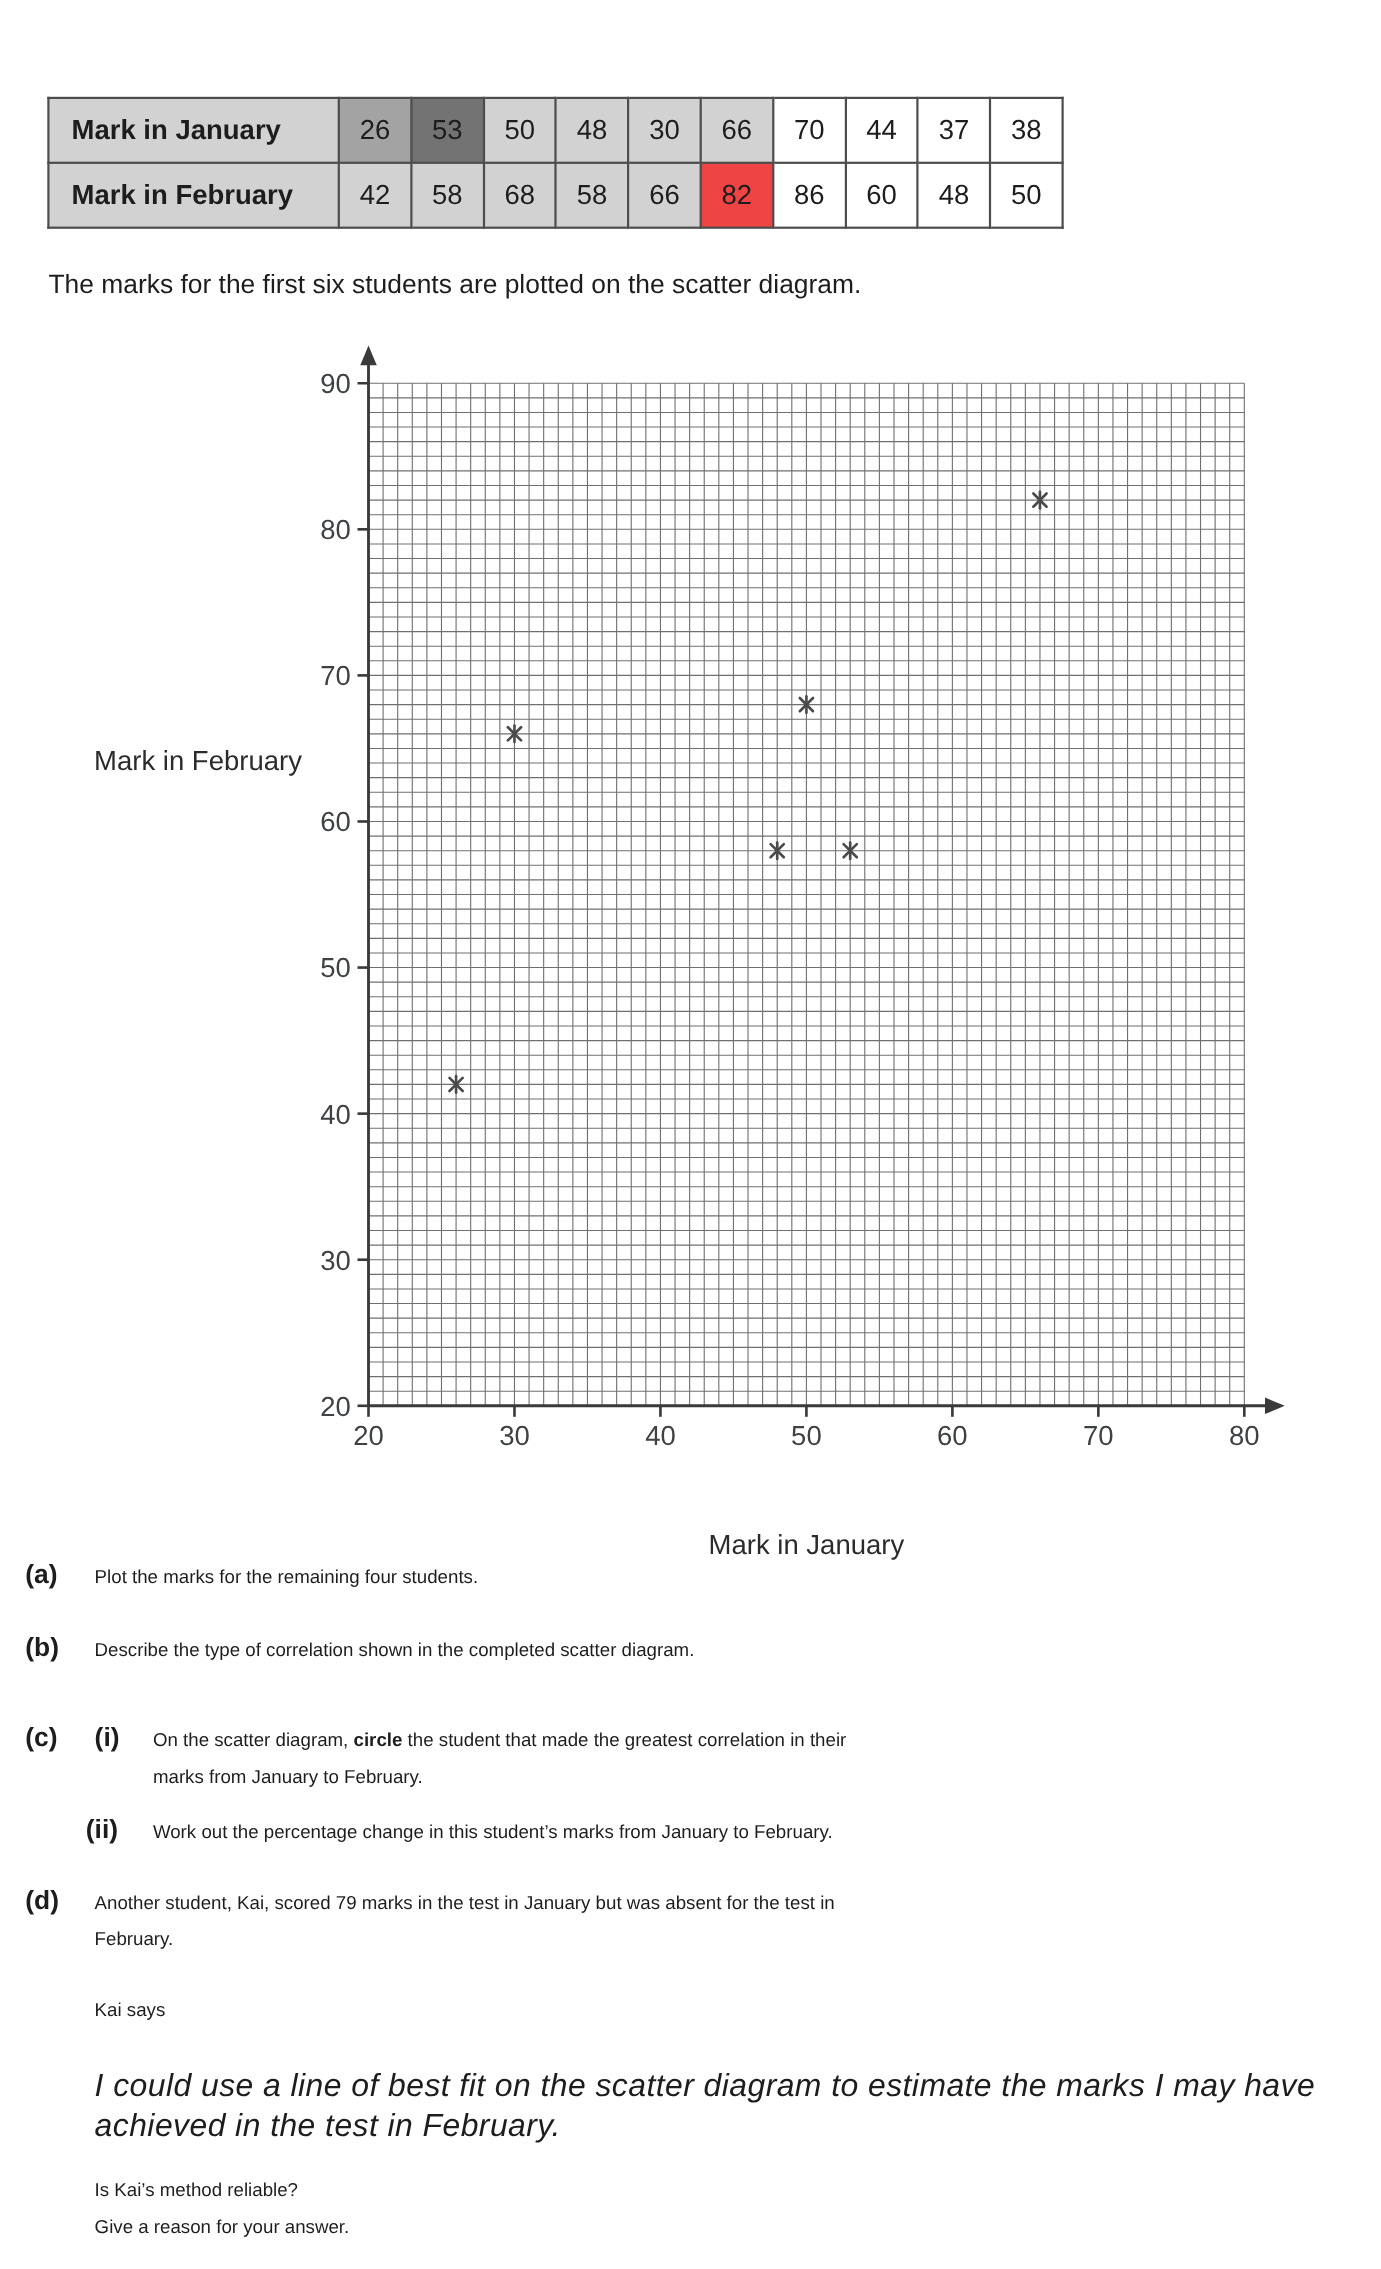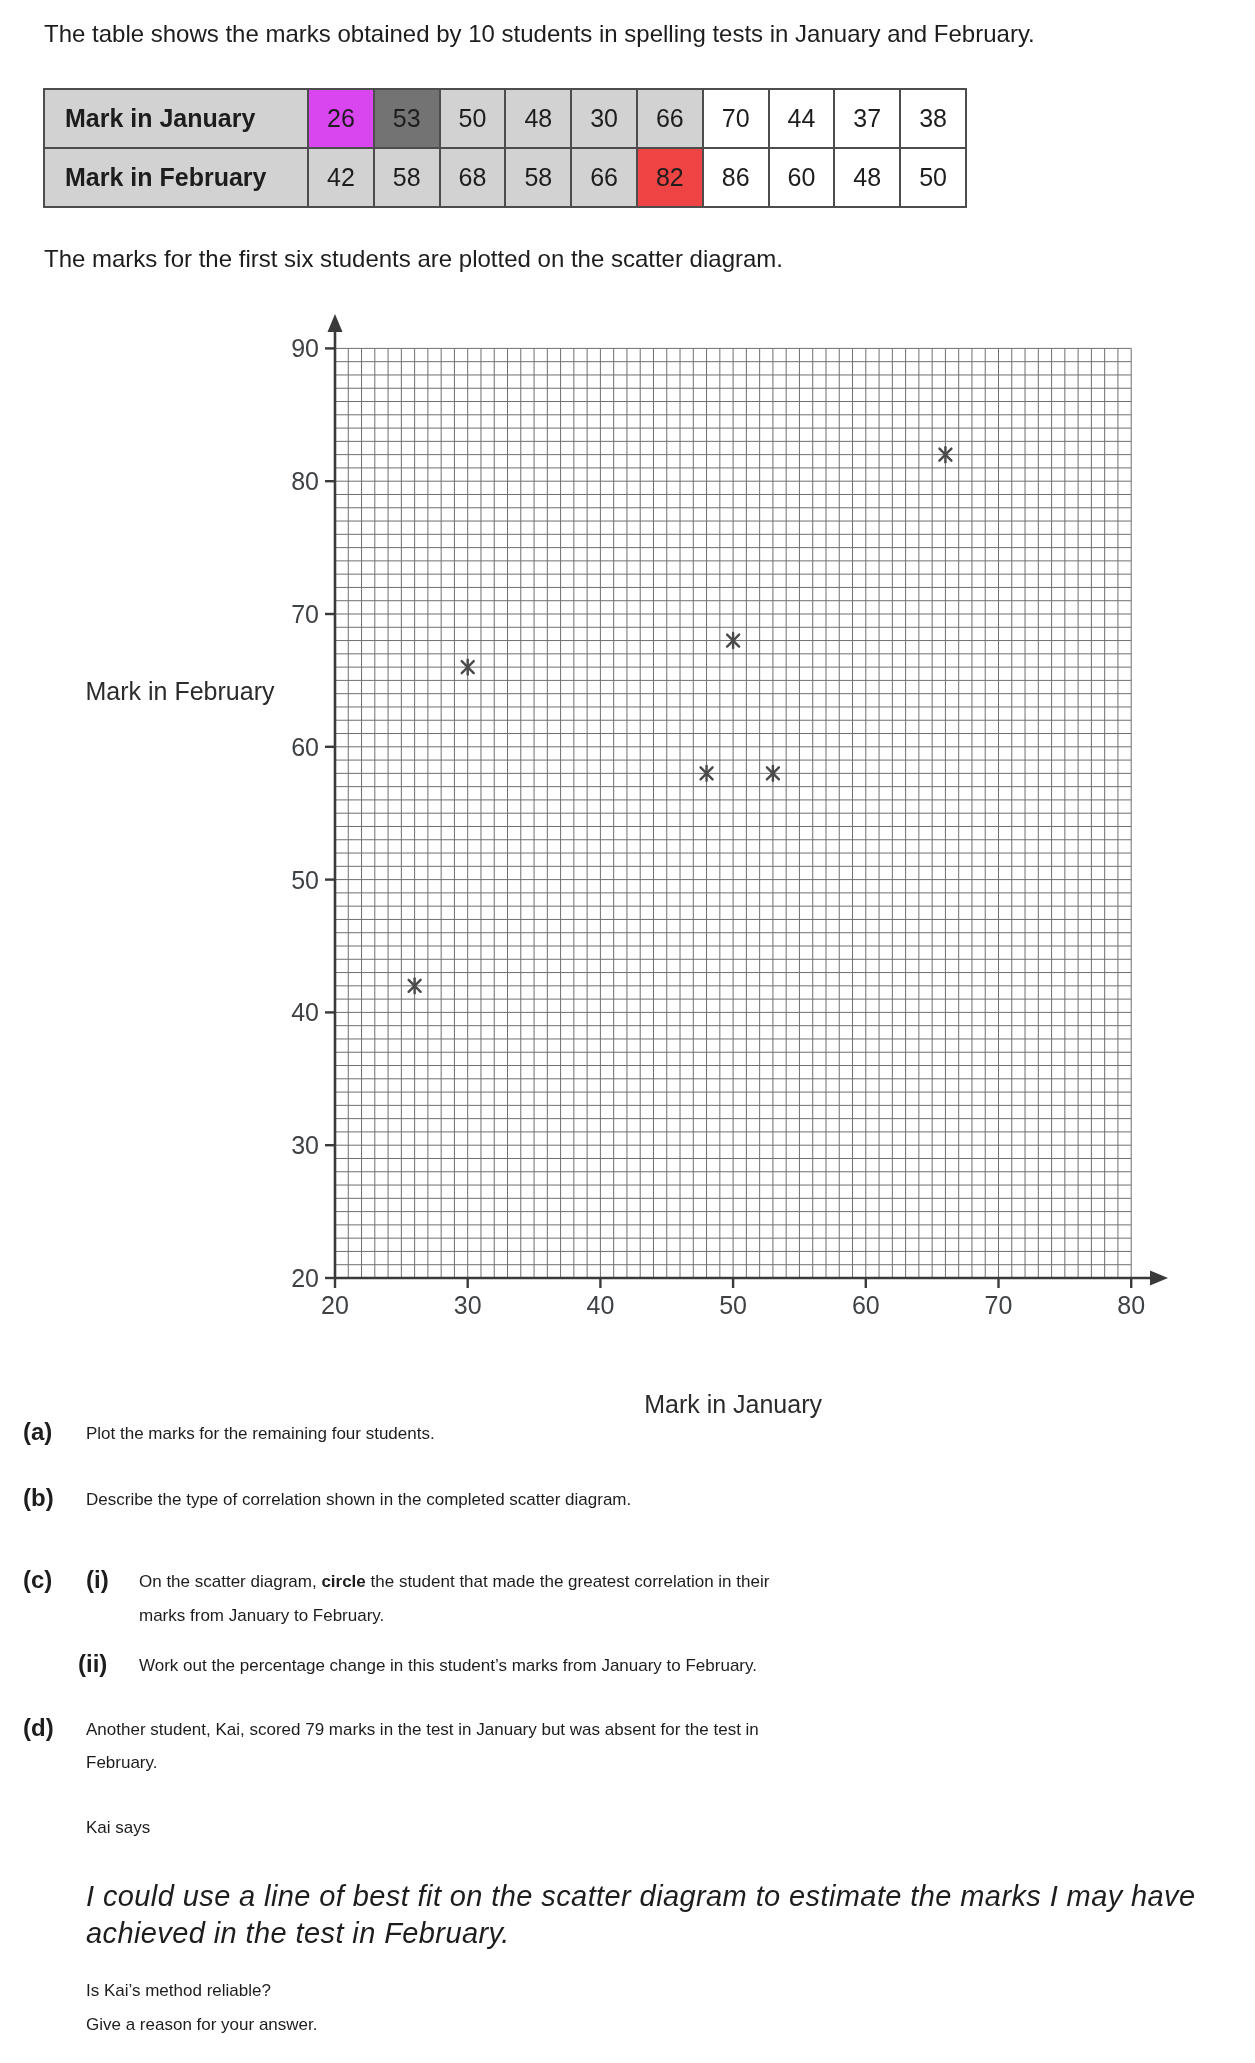--- a/index.html
+++ b/index.html
@@ -45,41 +45,40 @@
     letter-spacing:0.4px;
     white-space:nowrap;
   }
   svg text{font-family:"Liberation Sans", sans-serif;}
 </style>
 </head>
 <body>
 
 <div id="page">
 
-  <div class="abs body-text" style="left:44px;top:19px;">The table shows the marks obtained by 10 students in spelling tests in January and February.</div>
 
   <div class="abs" style="left:43px;top:88px;">
     <table id="marks-table">
       <colgroup>
           <col style="width: 264px;">
           <col style="width: 65.8px;">
           <col style="width: 65.8px;">
           <col style="width: 65.8px;">
           <col style="width: 65.8px;">
           <col style="width: 65.8px;">
           <col style="width: 65.8px;">
           <col style="width: 65.8px;">
           <col style="width: 65.8px;">
           <col style="width: 65.8px;">
           <col style="width: 65.8px;">
         </colgroup>
       <tbody>
           <tr>
             <th style="background: rgb(210, 210, 210);">Mark in January</th>
-            <td style="background: #d946ef;">26</td>
+            <td style="background: #a3a3a3;">26</td>
             <td style="background: #737373;">53</td>
             <td style="background: rgb(210, 210, 210);">50</td>
             <td style="background: rgb(210, 210, 210);">48</td>
             <td style="background: rgb(210, 210, 210);">30</td>
             <td style="background: rgb(210, 210, 210);">66</td>
             <td>70</td>
             <td>44</td>
             <td>37</td>
             <td>38</td>
           </tr>

